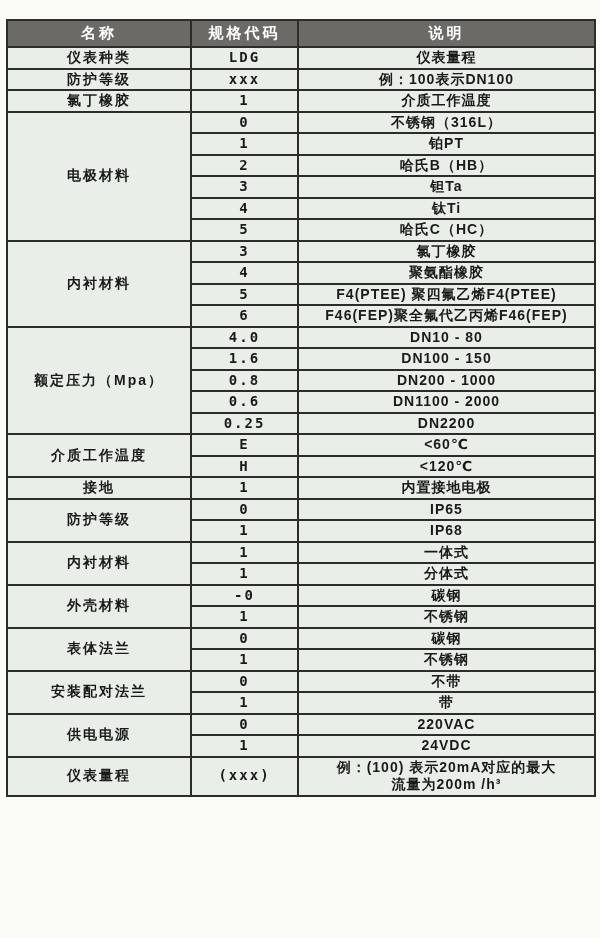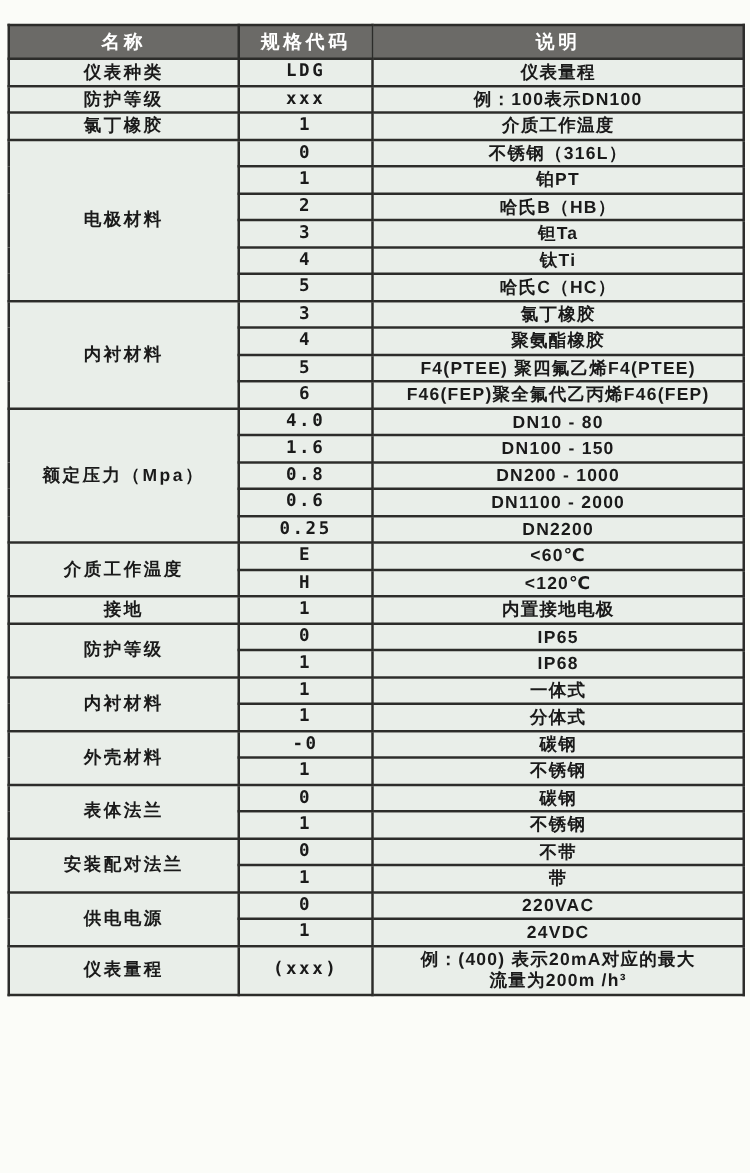--- a/index.html
+++ b/index.html
@@ -229,19 +229,19 @@
           <td class="desc-cell">220VAC</td>
         </tr>
         <tr>
           <td class="code-cell">1</td>
           <td class="desc-cell">24VDC</td>
         </tr>
         <tr>
           <td class="name-cell" rowspan="1">仪表量程</td>
           <td class="code-cell">(xxx)</td>
           <td class="desc-cell">
-            <span class="line">例：(400) 表示20mA对应的最大</span>
+            <span class="line">例：(100) 表示20mA对应的最大</span>
             <span class="line">流量为200m /h³</span>
           </td>
         </tr>
       </tbody>
   </table>
 </div>
 
 </body></html>

